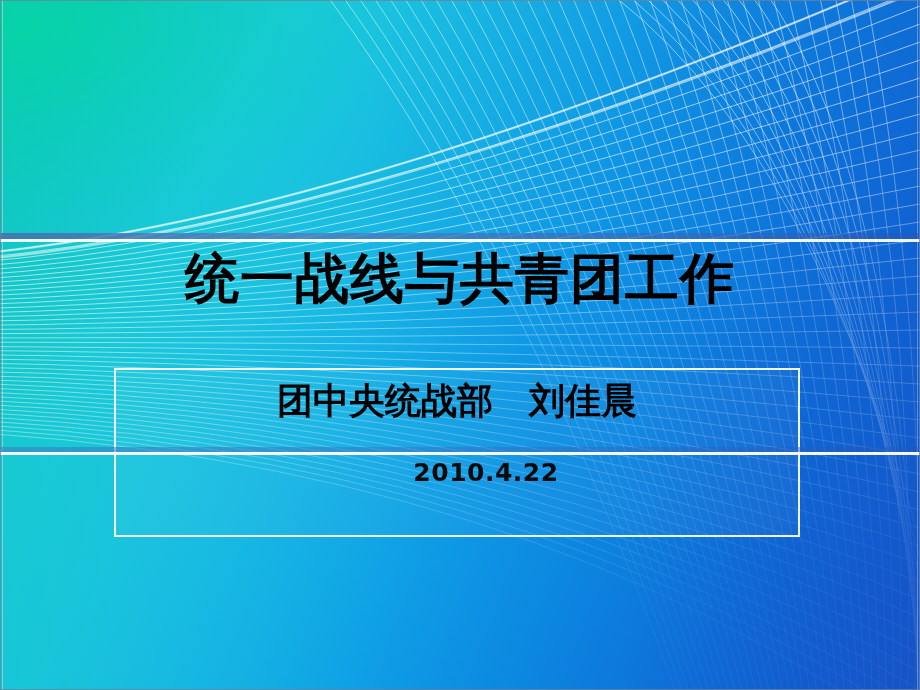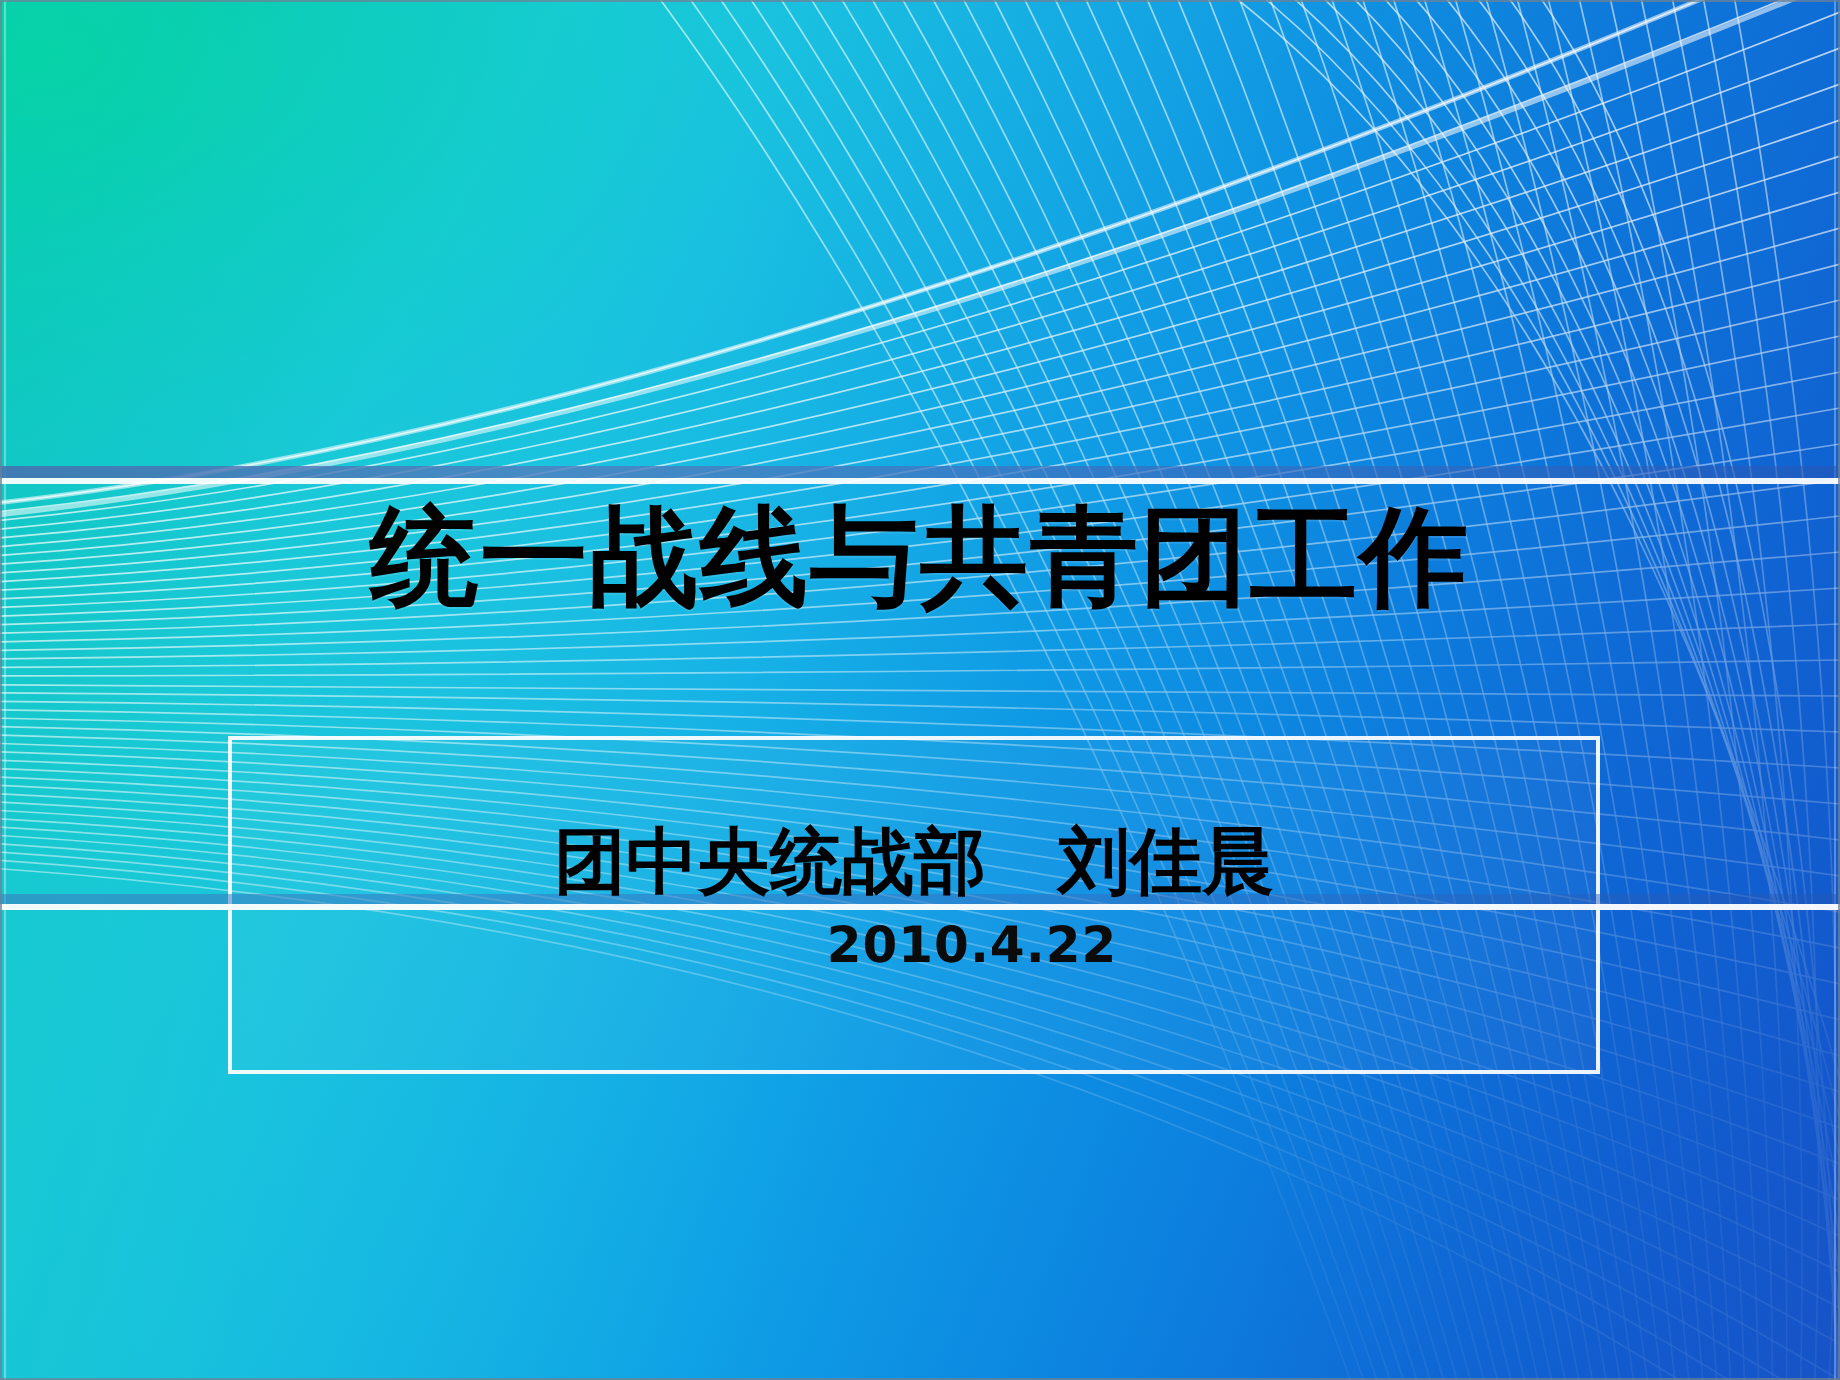--- a/index.html
+++ b/index.html
@@ -166,21 +166,20 @@
     left: 114px;
     top: 378px;
     width: 686px;
     text-align: center;
     color: #000;
     font-family: "DejaVu Serif", "Liberation Serif", serif;
     font-size: 36px;
     font-weight: 700;
     line-height: 1.25;
     white-space: nowrap;
-    margin-top: 31px;
   }
   .subtitle-date {
     position: absolute;
     left: 114px;
     top: 458px;
     width: 744px;
     text-align: center;
     color: #0b0b0b;
     font-family: "DejaVu Sans", "Liberation Sans", sans-serif;
     font-size: 25px;

